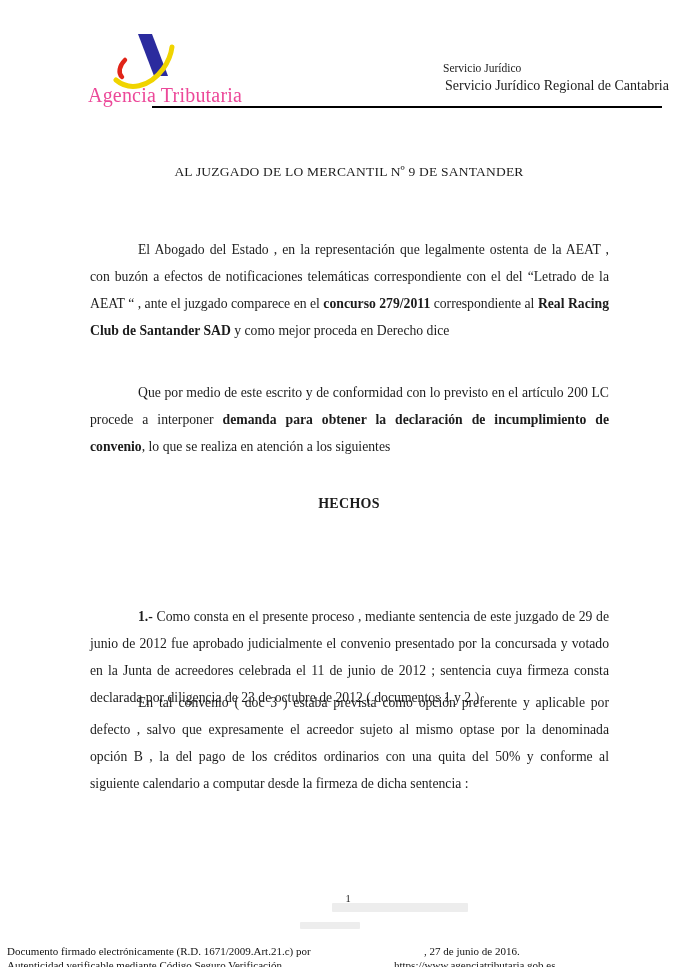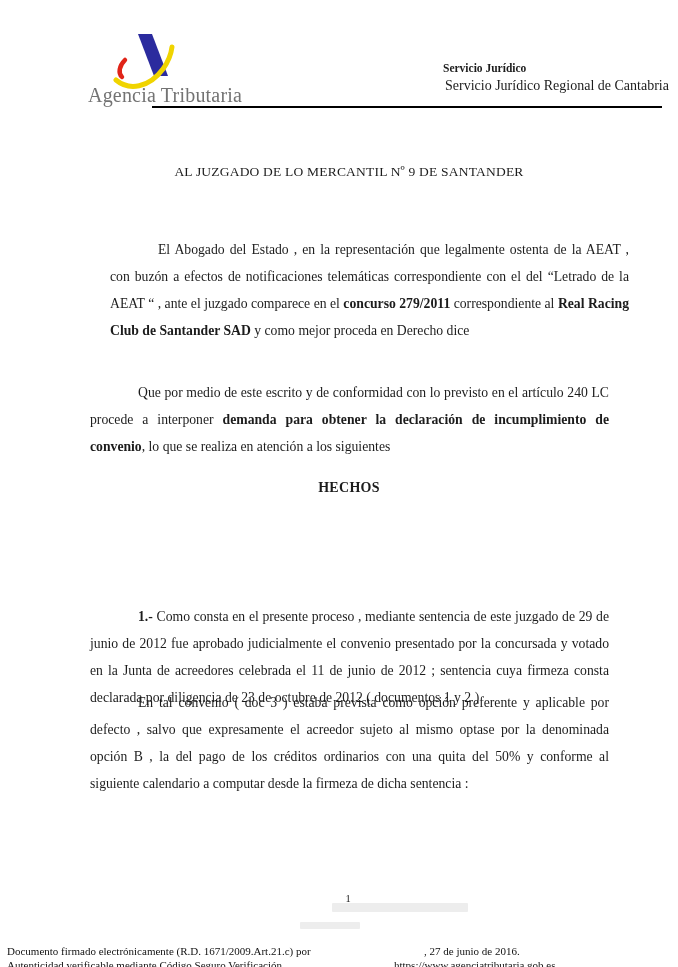--- a/index.html
+++ b/index.html
@@ -8,47 +8,47 @@
     width:678px;height:967px;
     background:#ffffff;
     font-family:"Liberation Serif","DejaVu Serif",serif;
     color:#1c1c1c;
     overflow:hidden;
   }
   
   .logo-svg{position:absolute;left:113px;top:33px;width:80px;height:60px;}
   .brand-text{
     position:absolute;left:88px;top:84px;
-    font-size:20px;letter-spacing:0.2px;color:#737373;white-space:nowrap;
+    font-size:20px;letter-spacing:0.2px;color:#ec4899;white-space:nowrap;
   }
   .hdr-right-bold{
     position:absolute;left:443px;top:62px;
-    font-size:11.5px;font-weight:bold;white-space:nowrap;
+    font-size:11.5px;font-weight:normal;white-space:nowrap;
   }
   .hdr-right-sub{
     position:absolute;left:445px;top:78px;
     font-size:14px;white-space:nowrap;
   }
   .hdr-rule{
     position:absolute;left:152px;top:106px;width:510px;height:2px;background:#000;
   }
   
   .doc-title{
     position:absolute;left:90px;top:164px;width:518px;
     font-size:13.5px;text-align:center;white-space:nowrap;letter-spacing:0.2px;
   }
   .para{
     position:absolute;left:90px;width:519px;
     font-size:13.7px;line-height:27px;
     text-align:justify;text-indent:48px;
   }
-  .p1{top:236px;margin-left:20px;}
+  .p1{top:236px;}
   .p2{top:379px;}
   .section-heading{
-    position:absolute;left:90px;top:480px;width:518px;
+    position:absolute;left:90px;top:496px;width:518px;
     font-size:14px;font-weight:bold;text-align:center;letter-spacing:0.3px;
   }
   .p3{top:603px;}
   .p4{top:689px;}
   
   .page-number{
     position:absolute;left:0;top:893px;width:696px;
     text-align:center;font-size:10.5px;
   }
   .foot{
@@ -77,21 +77,21 @@
     </svg>
     <div class="brand-text">Agencia Tributaria</div>
     <div class="hdr-right-bold">Servicio Jurídico</div>
     <div class="hdr-right-sub">Servicio Jurídico Regional de Cantabria</div>
     <div class="hdr-rule"></div>
   </div>
 
   <div class="doc-title">AL JUZGADO DE LO MERCANTIL Nº 9 DE SANTANDER</div>
 
   <div class="para p1"><span>El Abogado del Estado , en la representación que legalmente ostenta de la AEAT , con buzón a efectos de notificaciones telemáticas correspondiente con el del “Letrado de la AEAT “ , ante el juzgado comparece en el </span><span style="font-weight: bold;">concurso 279/2011</span><span>  correspondiente al </span><span style="font-weight: bold;">Real Racing Club de Santander SAD</span><span> y como mejor proceda en Derecho dice</span></div>
-  <div class="para p2"><span>Que por medio de este escrito y de conformidad con lo previsto en  el artículo 240 LC procede a interponer </span><span style="font-weight: bold;">demanda para obtener la  declaración de incumplimiento de convenio</span><span>, lo que se realiza en atención a los siguientes</span></div>
+  <div class="para p2"><span>Que por medio de este escrito y de conformidad con lo previsto en  el artículo 200 LC procede a interponer </span><span style="font-weight: bold;">demanda para obtener la  declaración de incumplimiento de convenio</span><span>, lo que se realiza en atención a los siguientes</span></div>
 
   <div class="section-heading">HECHOS</div>
 
   <div class="para p3"><span style="font-weight: bold;">1.-</span><span>  Como consta en el presente proceso , mediante sentencia de este juzgado  de 29 de junio de 2012 fue aprobado judicialmente el convenio presentado por la concursada y votado en la Junta de acreedores celebrada el 11 de junio de 2012  ; sentencia cuya firmeza consta declarada por diligencia de 23 de octubre de 2012   ( documentos 1 y 2 )</span></div>
   <div class="para p4"><span>En tal convenio ( doc 3 ) estaba prevista como opción preferente y aplicable por defecto , salvo que expresamente el acreedor sujeto al mismo optase por la denominada opción B , la del pago de los créditos ordinarios con una quita del 50% y conforme al siguiente calendario a computar desde la firmeza de dicha sentencia :</span></div>
 
   <div>
     <div class="page-number">1</div>
     <div class="redact r1"></div>
     <div class="redact r2"></div>

